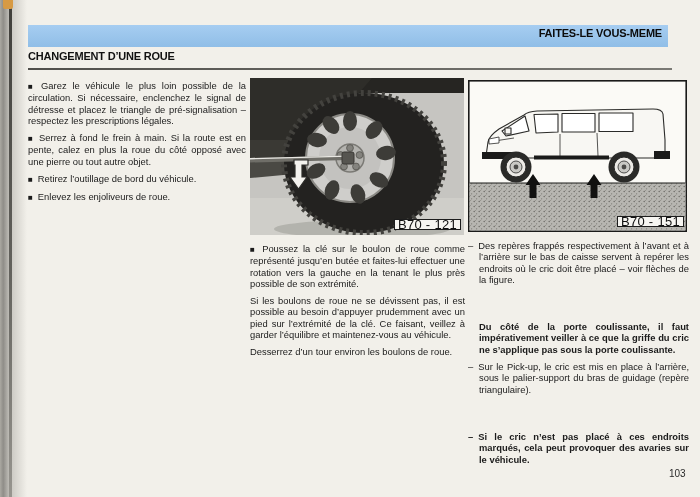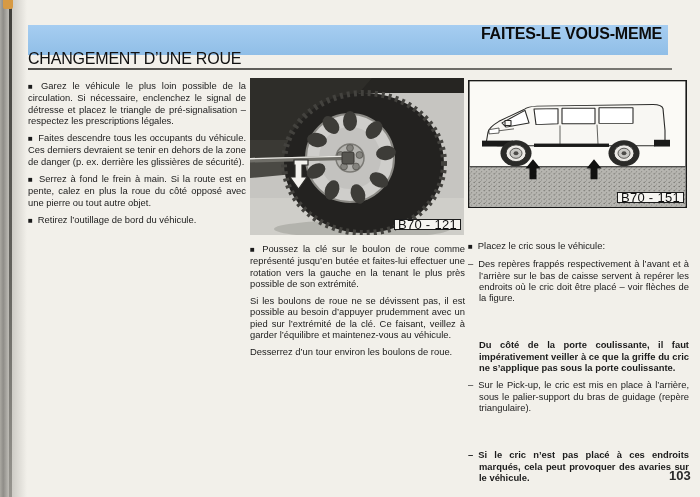--- a/index.html
+++ b/index.html
@@ -20,30 +20,30 @@
     position: absolute; left: 9px; top: 0; width: 3px; height: 497px;
     background: linear-gradient(to bottom, #3f3e3a 0%, #63625d 55%, #97958f 100%);
   }
   .corner-mark {
     position: absolute; left: 3px; top: 0; width: 10px; height: 9px;
     background: #d79a44; border-radius: 0 0 2px 2px;
   }
 
   
   .chapter-bar {
-    position: absolute; left: 28px; top: 25px; width: 640px; height: 30px;
+    position: absolute; left: 28px; top: 25px; width: 640px; height: 22px;
     background: linear-gradient(to bottom, #a6cdf1, #90bee7);
     text-align: right; line-height: 17px;
-    font-weight: bold; font-size: 16px; letter-spacing: -0.2px;
+    font-weight: bold; font-size: 11px; letter-spacing: -0.2px;
     padding-right: 6px; color: #0c0c0c;
   }
 
   .page-title {
     position: absolute; left: 28px; top: 50px;
-    font-weight: normal; font-size: 16px; letter-spacing: -0.2px; color: #111;
+    font-weight: bold; font-size: 11px; letter-spacing: -0.2px; color: #111;
   }
   .title-rule {
     position: absolute; left: 28px; top: 68px; width: 644px; height: 2px;
     background: linear-gradient(to right, #504f4b, #7b7a75);
   }
 
   
   .col { position: absolute; font-size: 9.4px; line-height: 11.3px; }
   .col-left  { left: 28px;  top: 80px;  width: 218px; }
   .col-mid   { left: 250px; top: 243px; width: 215px; }
@@ -52,53 +52,53 @@
   .para { margin: 0 0 6px 0; text-align: justify; }
   .marker-sq { font-size: 8px; margin-right: 5px; }
   .hang { padding-left: 11px; text-indent: -11px; }
   .marker-dash { margin-right: 5px; }
   .indent { padding-left: 11px; }
   .bold { font-weight: bold; margin-top: 36px; }
 
   
   .figure { position: absolute; }
   .fig-photo { left: 250px; top: 78px; width: 214px; height: 157px; }
-  .fig-illus { left: 468px; top: 80px; width: 219px; height: 128px; }
+  .fig-illus { left: 468px; top: 80px; width: 219px; height: 152px; }
   .figure svg { display: block; width: 100%; height: 100%; }
   .fig-label {
     position: absolute; right: 3px; bottom: 5px;
     background: #f6f5f1; border: 1px solid #1c1c1c;
     font-size: 13px; line-height: 9px; padding: 0 3px;
     color: #111; letter-spacing: 0.3px; white-space: nowrap;
   }
 
   .page-number {
     position: absolute; left: 669px; top: 468px;
-    font-size: 13px; color: #2a2a2a; font-weight: bold;
+    font-size: 10px; color: #2a2a2a;
   }
 </style>
 </head>
 <body>
 
 <div class="binding"></div>
 <div class="binding-line"></div>
 <div class="corner-mark"></div>
 
 <div class="chapter-bar">
   <span>FAITES-LE VOUS-MEME</span>
 </div>
 
 <div class="page-title">CHANGEMENT D’UNE ROUE</div>
 <div class="title-rule"></div>
 
 <div class="col col-left">
   <p class="para"><span class="marker-sq">■</span><span>Garez le véhicule le plus loin possible de la circulation. Si nécessaire, enclenchez le signal de détresse et placez le triangle de pré-signalisation – respectez les prescriptions légales.</span></p>
-  <p class="para"><span class="marker-sq">■</span><span>Faites descendre tous les occupants du véhicule. Ces derniers devraient se tenir en dehors de la zone de danger (p. ex. derrière les glissières de sécurité).</span></p>
   <p class="para"><span class="marker-sq">■</span><span>Serrez à fond le frein à main. Si la route est en pente, calez en plus la roue du côté opposé avec une pierre ou tout autre objet.</span></p>
   <p class="para"><span class="marker-sq">■</span><span>Retirez l’outillage de bord du véhicule.</span></p>
+  <p class="para"><span class="marker-sq">■</span><span>Enlevez les enjoliveurs de roue.</span></p>
 </div>
 
 <div class="figure fig-photo">
   <svg viewBox="0 0 214 157" preserveAspectRatio="none">
 
     <rect x="0" y="0" width="214" height="157" fill="#c6c5c1"></rect>
     <rect x="0" y="120" width="214" height="37" fill="#cfcec9"></rect>
     <ellipse cx="112" cy="151" rx="88" ry="9" fill="#9d9c96" opacity="0.55"></ellipse>
 
     <rect x="0" y="0" width="214" height="15" fill="#262522"></rect>
@@ -197,20 +197,19 @@
       <circle cx="156" cy="87" r="2.4" fill="#4c4b48"></circle>
     </g>
 
     <polygon points="61.5,118 61.5,105 57.5,105 65,94 72.5,105 68.5,105 68.5,118" fill="#111110"></polygon>
     <polygon points="122.5,118 122.5,105 118.5,105 126,94 133.5,105 129.5,105 129.5,118" fill="#111110"></polygon>
   </svg>
   <div class="fig-label">B70 - 151</div>
 </div>
 
 <div class="col col-right">
-  <p class="para"><span class="marker-sq">■</span><span>Placez le cric sous le véhicule:</span></p>
   <p class="para hang"><span class="marker-dash">–</span><span>Des repères frappés respectivement à l’avant et à l’arrière sur le bas de caisse servent à repérer les endroits où le cric doit être placé – voir flèches de la figure.</span></p>
   <p class="para indent bold"><span>Du côté de la porte coulissante, il faut impérativement veiller à ce que la griffe du cric ne s’applique pas sous la porte coulissante.</span></p>
   <p class="para hang"><span class="marker-dash">–</span><span>Sur le Pick-up, le cric est mis en place à l’arrière, sous le palier-support du bras de guidage (repère triangulaire).</span></p>
   <p class="para hang bold"><span class="marker-dash">–</span><span>Si le cric n’est pas placé à ces endroits marqués, cela peut provoquer des avaries sur le véhicule.</span></p>
 </div>
 
 <div class="page-number">103</div>
 
 </body></html>

